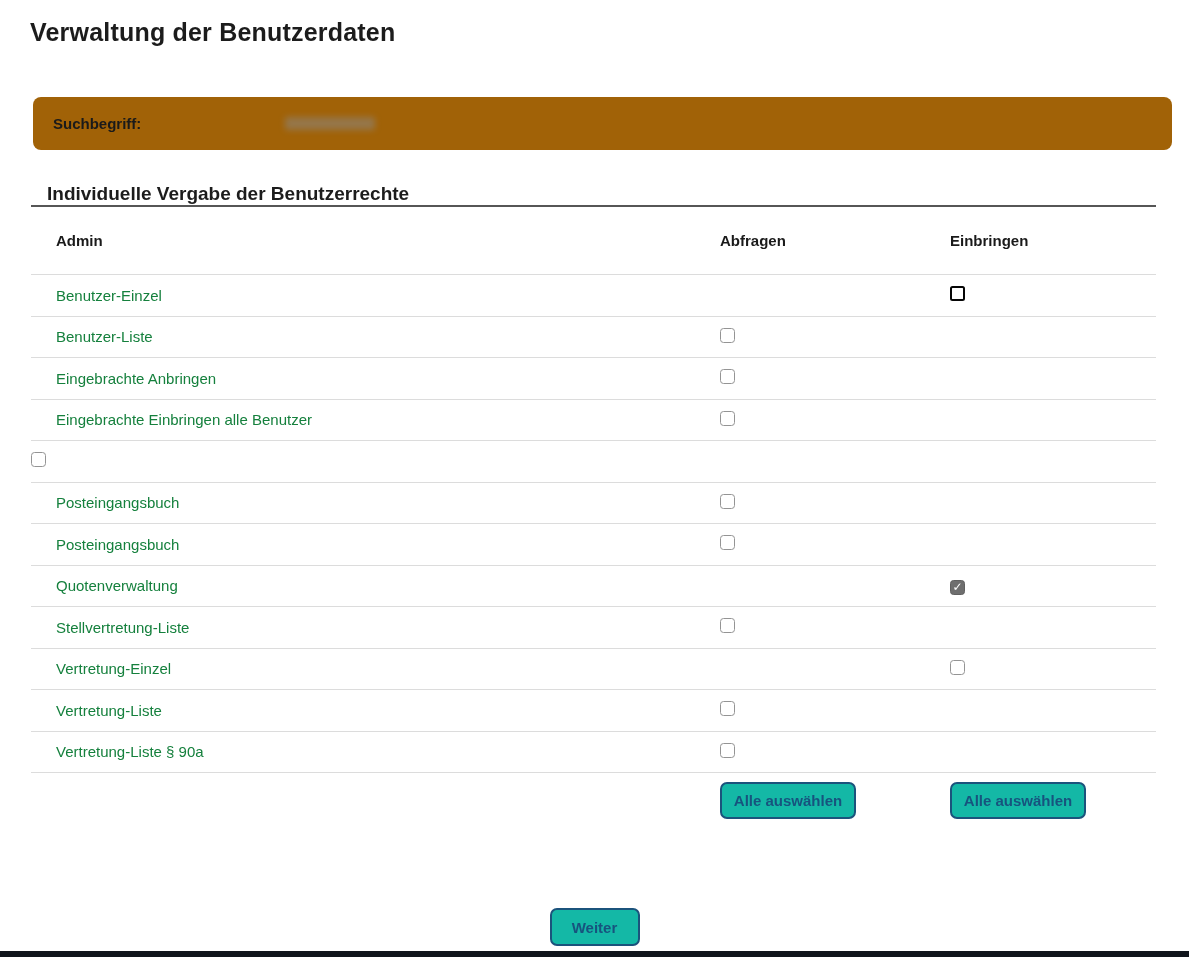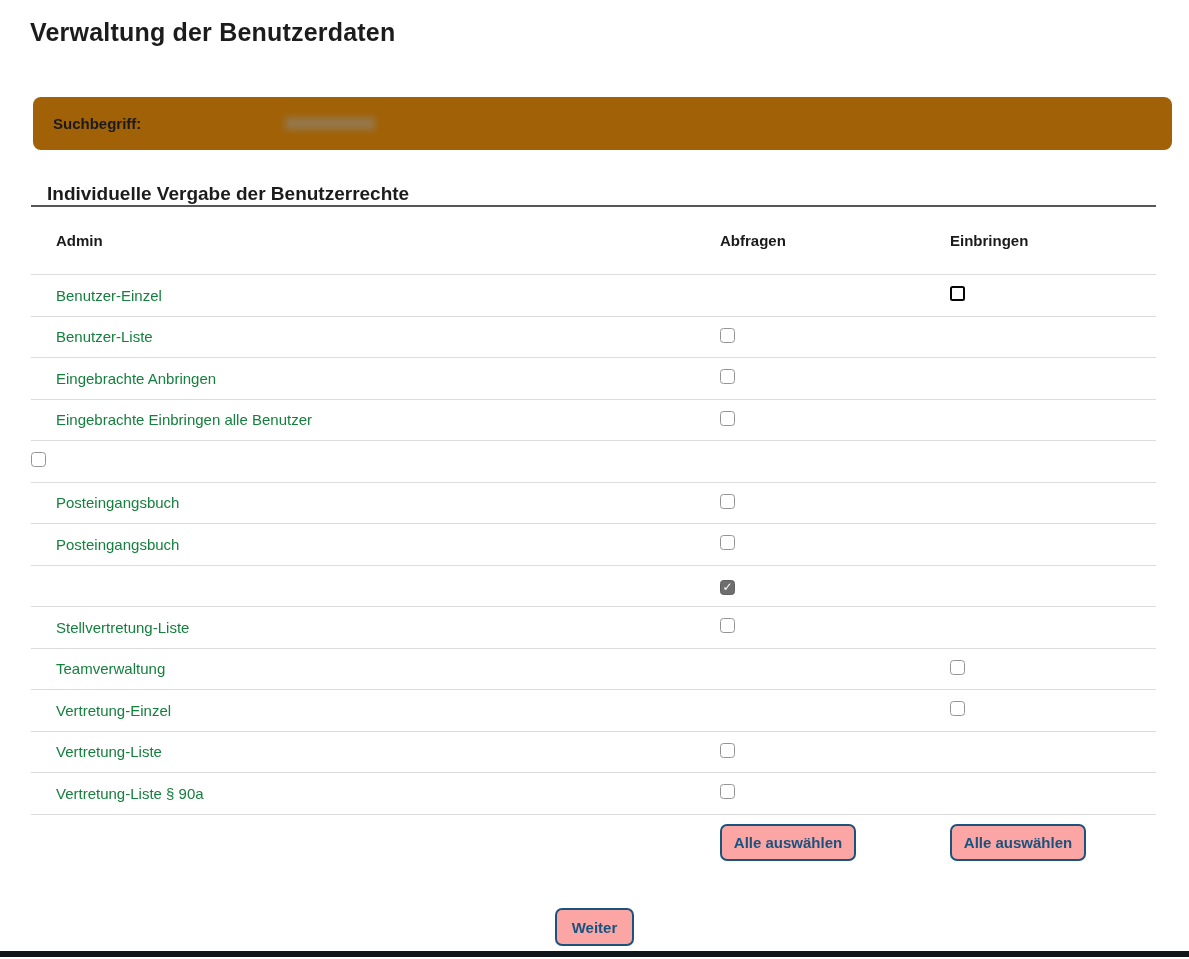--- a/index.html
+++ b/index.html
@@ -66,32 +66,32 @@
     background:#6e6e6e; border-color:#606060;
     color:#ffffff; font-weight:700;
   }
 
   .select-all-row {
     display:grid; grid-template-columns:689px 230px 1fr;
     align-items:center; margin-top:9px;
   }
   .btn {
     font-family:inherit;
-    background:#fca5a5; color:#17537e;
+    background:#14b8a6; color:#17537e;
     border:2px solid #1b537c; border-radius:7px;
     font-size:15px; font-weight:700;
     cursor:pointer;
   }
   .btn-select-all { width:136px; height:37px; }
 
   .weiter-wrap {
     position:absolute; left:0; top:908px; width:100%;
     display:flex; justify-content:center;
   }
-  .btn-weiter { width:79px; height:38px; }
+  .btn-weiter { width:90px; height:38px; }
 
   .footer-bar {
     position:absolute; left:0; top:951px; width:100%; height:6px;
     background:#10151c;
   }
 </style>
 </head>
 <body>
 
 <div class="page">
@@ -141,32 +141,28 @@
     <div class="cell cell-label">Posteingangsbuch</div>
     <div class="cell col-abfragen"><span class="checkbox"></span></div>
     <div class="cell col-einbringen"></div>
   </div>
         <div class="grid-row trow">
     <div class="cell cell-label">Posteingangsbuch</div>
     <div class="cell col-abfragen"><span class="checkbox"></span></div>
     <div class="cell col-einbringen"></div>
   </div>
         <div class="grid-row trow">
+    <div class="cell cell-label">Quotenverwaltung</div>
     <div class="cell col-abfragen"></div>
     <div class="cell col-einbringen"><span class="checkbox checked">✓</span></div>
   </div>
         <div class="grid-row trow">
     <div class="cell cell-label">Stellvertretung-Liste</div>
     <div class="cell col-abfragen"><span class="checkbox"></span></div>
     <div class="cell col-einbringen"></div>
-  </div>
-        <div class="grid-row trow">
-    <div class="cell cell-label">Teamverwaltung</div>
-    <div class="cell col-abfragen"></div>
-    <div class="cell col-einbringen"><span class="checkbox"></span></div>
   </div>
         <div class="grid-row trow">
     <div class="cell cell-label">Vertretung-Einzel</div>
     <div class="cell col-abfragen"></div>
     <div class="cell col-einbringen"><span class="checkbox"></span></div>
   </div>
         <div class="grid-row trow">
     <div class="cell cell-label">Vertretung-Liste</div>
     <div class="cell col-abfragen"><span class="checkbox"></span></div>
     <div class="cell col-einbringen"></div>

